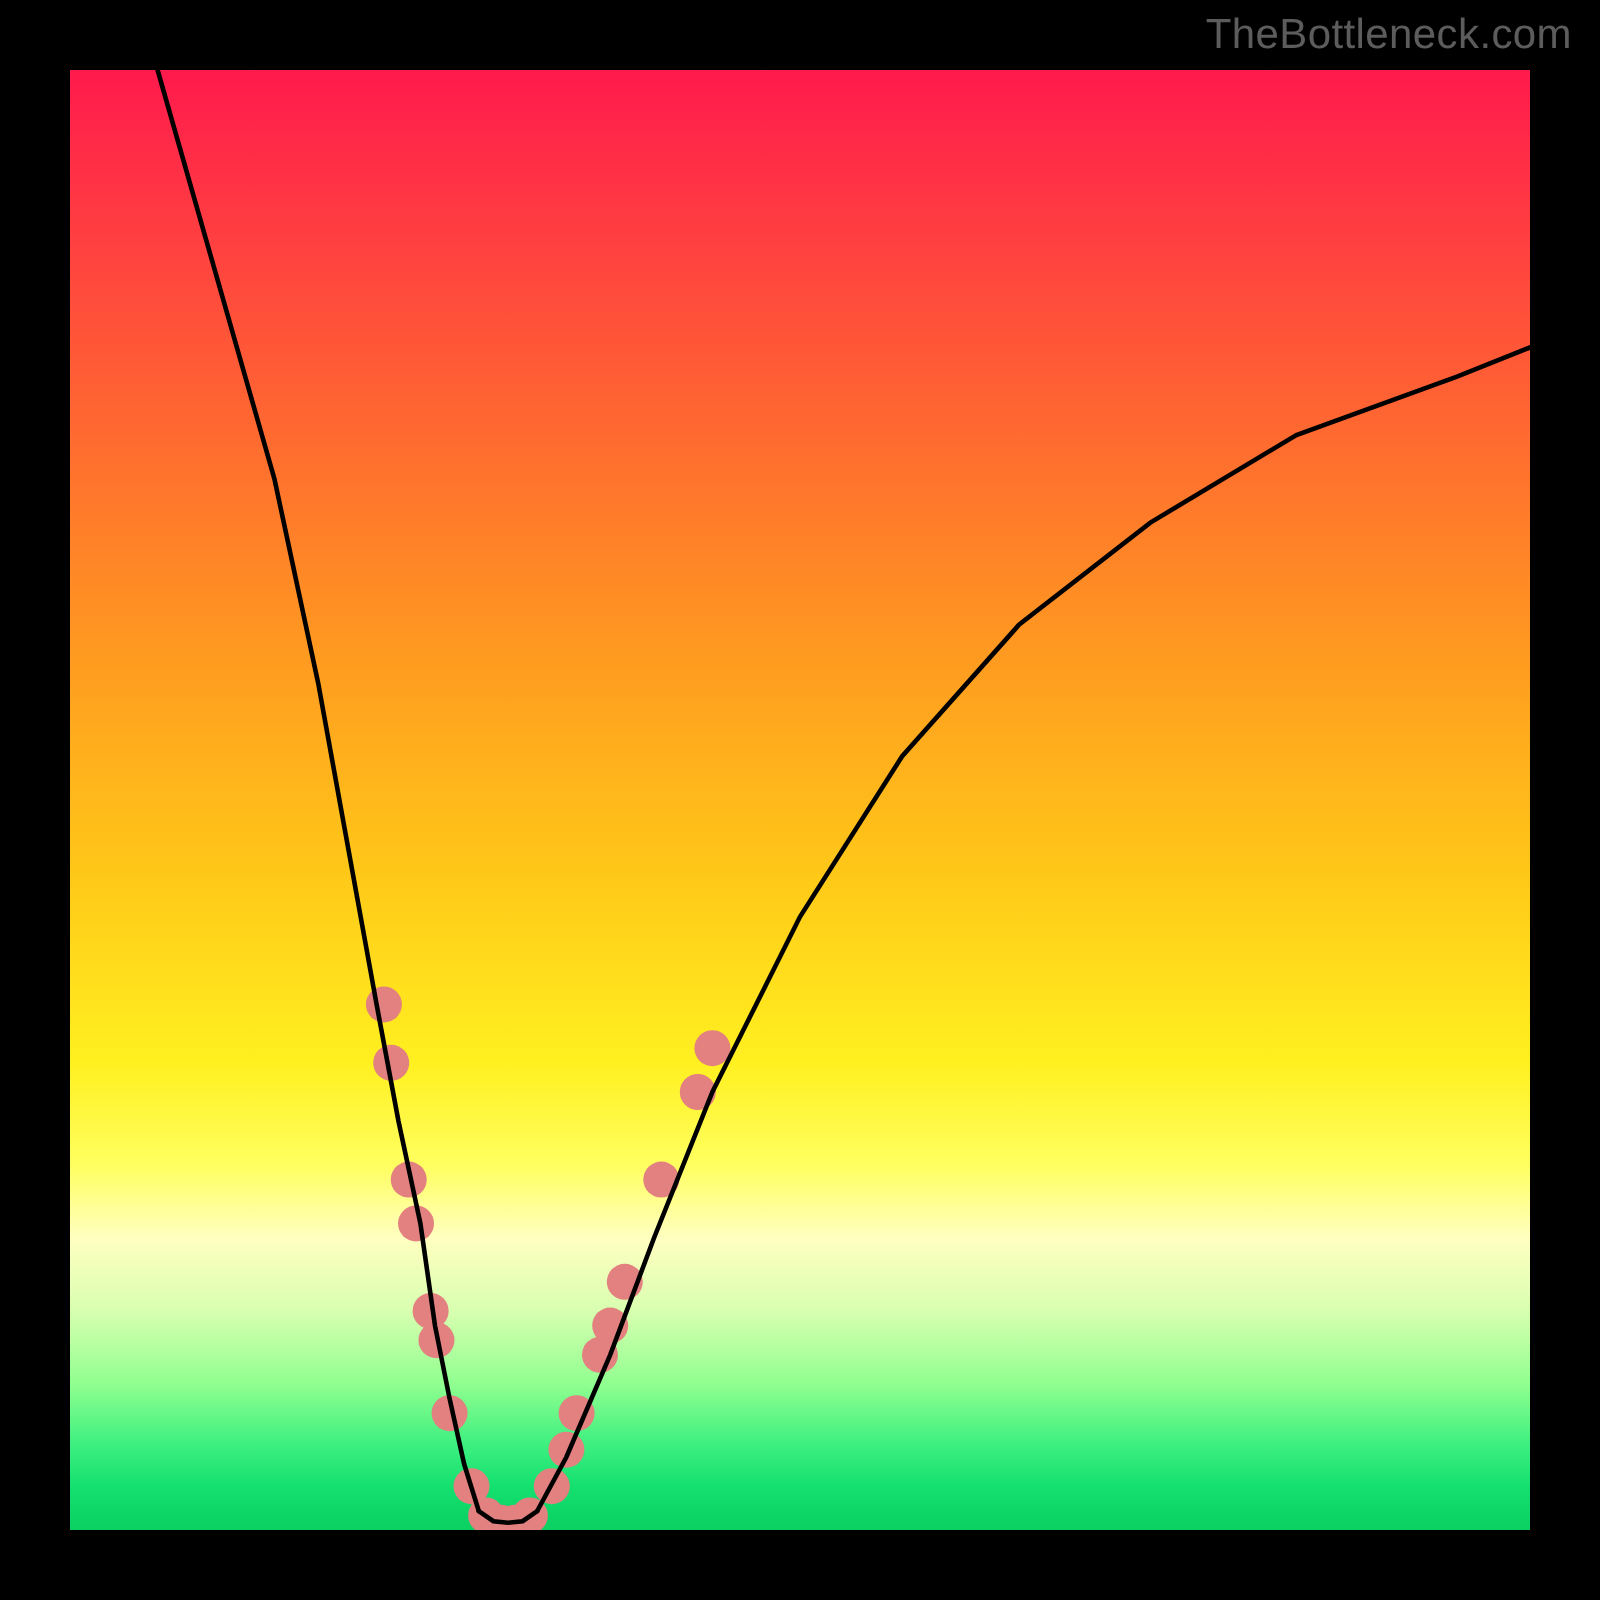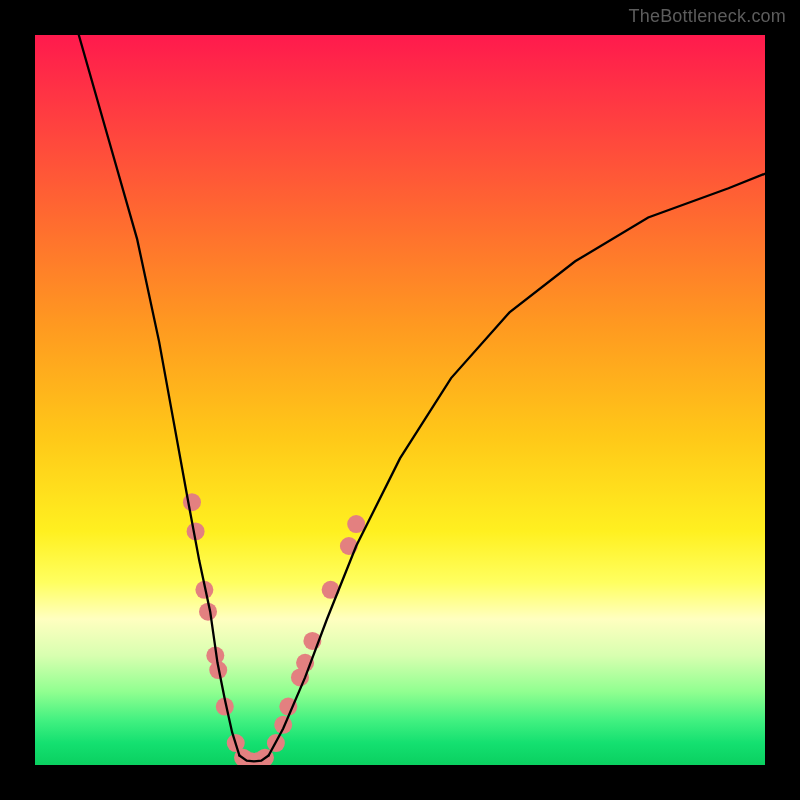--- a/index.html
+++ b/index.html
@@ -49,21 +49,21 @@
     left: 0;
     top: 0;
     width: 730px;
     height: 730px;
   }
   .watermark {
     position: absolute;
     top: 6px;
     right: 14px;
     color: #5c5c5c;
-    font-size: 18px;
+    font-size: 21px;
     font-weight: 500;
     letter-spacing: 0.2px;
     user-select: none;
   }
 </style>
 </head>
 <body>
 
 <div class="frame">
 

